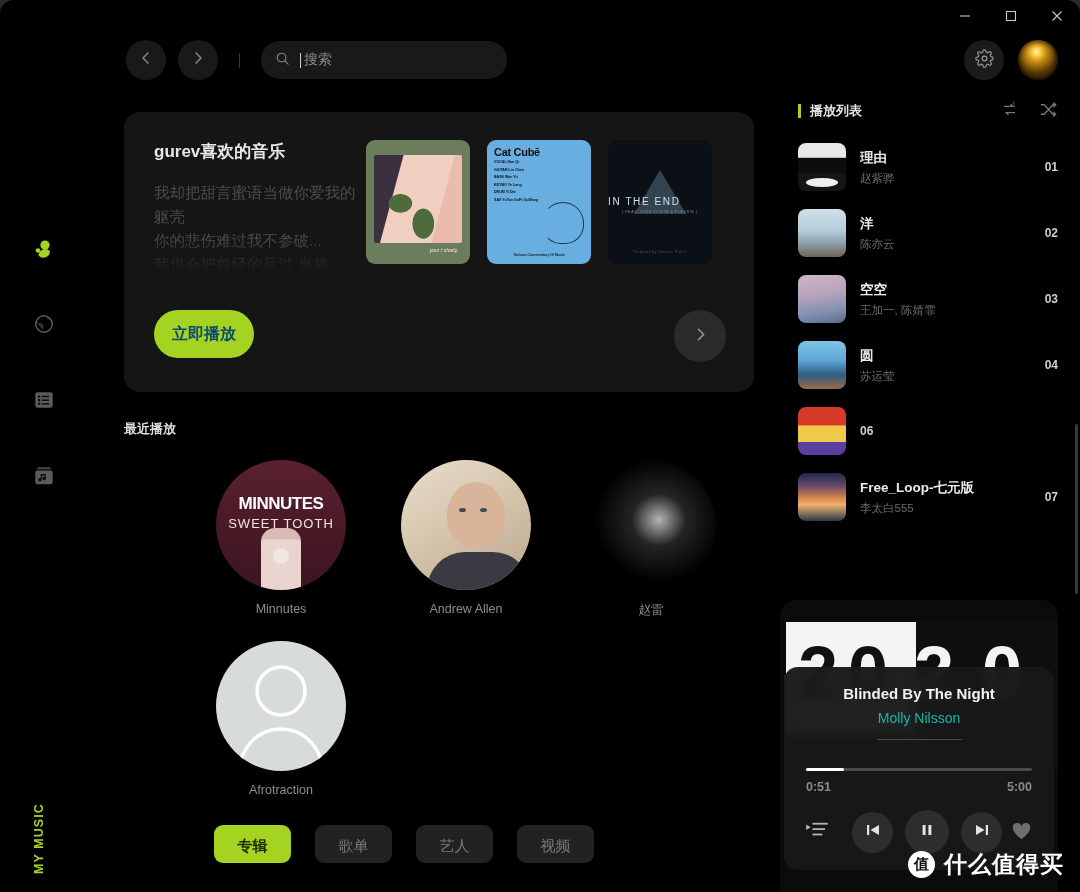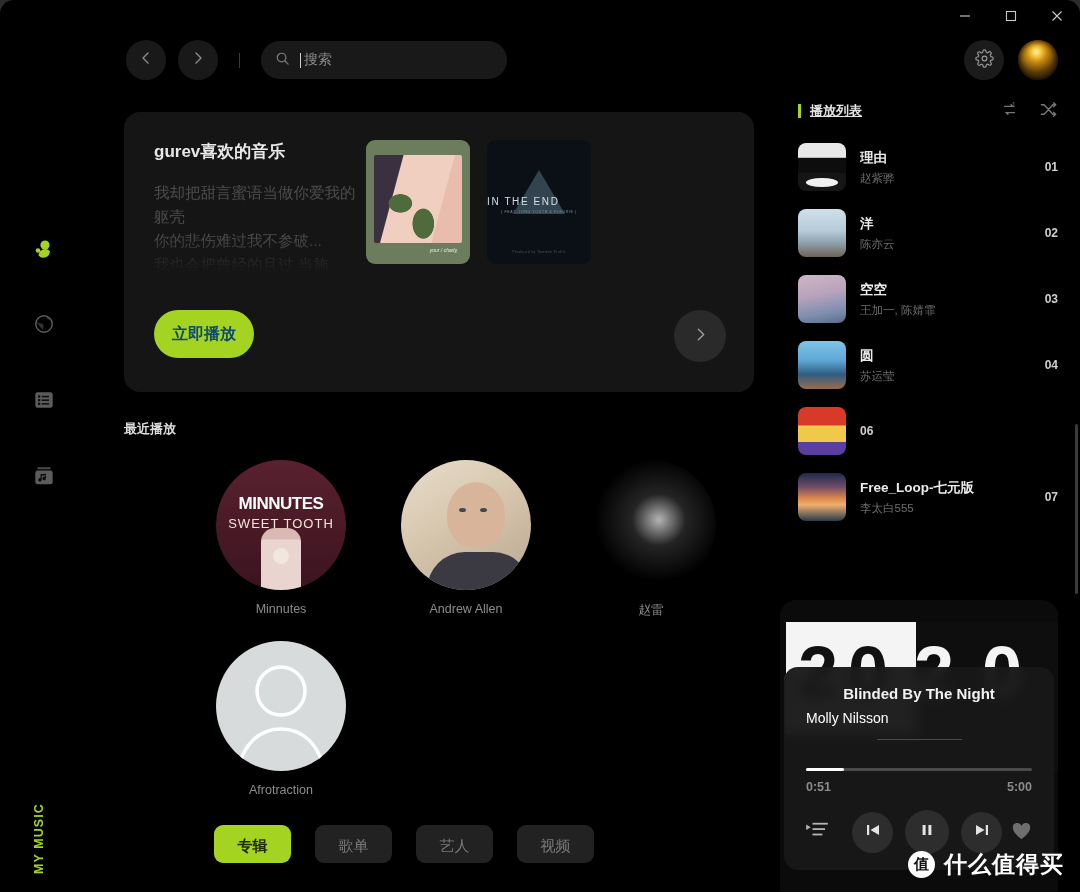--- a/index.html
+++ b/index.html
@@ -189,21 +189,21 @@
   }
   .chip.on { background:#a4d321; color:#1d2a02; font-weight:bold; }
 
   
   .side {
     position:absolute; right:0; top:94px; bottom:0; width:300px;
     padding:0 22px 0 18px; z-index:20;
   }
   .side-head { display:flex; align-items:center; height:34px; }
   .side-bar { width:3px; height:14px; background:#a4d321; margin-right:9px; }
-  .side-title { font-size:13px; font-weight:bold; color:#e3e3e3;text-decoration:underline; }
+  .side-title { font-size:13px; font-weight:bold; color:#e3e3e3; }
   .side-icons { margin-left:auto; display:flex; gap:20px; color:#777; }
 
   .plist { margin-top:6px; }
   .prow { display:flex; align-items:center; height:66px; gap:14px; }
   .pthumb { width:48px; height:48px; border-radius:8px; flex:none; position:relative; overflow:hidden; }
   .pmeta { flex:1; min-width:0; }
   .ptitle { font-size:13.5px; font-weight:bold; color:#ebebeb; white-space:nowrap; overflow:hidden; text-overflow:ellipsis; }
   .part { font-size:11.5px; color:#6d6d6d; margin-top:4px; white-space:nowrap; overflow:hidden; text-overflow:ellipsis; }
   .pnum { font-size:12px; font-weight:bold; color:#cfcfcf; }
 
@@ -239,21 +239,21 @@
   .npart .z1{ left:12px; color:#111; }
   .npart .z2{ left:62px; color:#111; }
   .npart .z3{ left:128px; color:#f4f4f4; }
   .npart .z4{ left:196px; color:#f4f4f4; }
   .nppanel {
     position:absolute; left:4px; right:4px; top:67px; bottom:22px;
     background:rgba(24,24,24,.96); border-radius:14px; padding:18px 22px 0;
     backdrop-filter:blur(6px);
   }
   .nptitle { text-align:center; font-size:15px; font-weight:bold; color:#f2f2f2; }
-  .npartist { text-align:left; font-size:14px; color:#ffffff; margin-top:8px; }
+  .npartist { text-align:center; font-size:14px; color:#14b8a6; margin-top:8px; }
   .nprule { width:85px; height:1px; background:#4a4a4a; margin:13px auto 0; }
   .npbar { margin-top:28px; height:3px; background:#4a4a4a; border-radius:2px; position:relative; }
   .npbar .fill { position:absolute; left:0; top:0; height:3px; width:17%; background:#fff; border-radius:2px; }
   .nptimes { display:flex; justify-content:space-between; margin-top:9px; font-size:12.5px; font-weight:bold; color:#8b8b8b; }
   .npctrls { display:flex; align-items:center; margin-top:16px; }
   .npq { color:#b5b5b5; }
   .circ {
     width:41px; height:41px; border-radius:50%; background:#2d2d2d;
     display:flex; align-items:center; justify-content:center; color:#e4e4e4;
   }
@@ -386,20 +386,31 @@
 你的悲伤难过我不参破...
 我也会把曾经的且过 当施
 秦末过较你上合</div>
 
       <div class="hero-covers">
         <div class="cover cov-girl">
           <div class="inner"></div>
           <div class="sig">your / charly,</div>
         </div>
 
+        <div class="cover cov-cube">
+          <div class="t">Cat Cubē</div>
+          <div class="l">VOCAL Han Qi</div>
+          <div class="l">GUITAR Lin Chen</div>
+          <div class="l">BASS Wan Yu</div>
+          <div class="l">KEYBO Ye Long</div>
+          <div class="l">DRUM Yi Dai</div>
+          <div class="l">SAX YuYan GuFt GuWang</div>
+          <div class="face"></div>
+          <div class="foot">Sichuan Conservatory Of Music</div>
+        </div>
 
         <div class="cover cov-end">
           <div class="tri"></div>
           <div class="tt">IN THE END</div>
           <div class="st">( FEAT. JUNG YOUTH &amp; FLEURIE )</div>
           <div class="pr">Produced by Tommee Profitt</div>
         </div>
       </div>
 
       <button class="play-now">立即播放</button>

